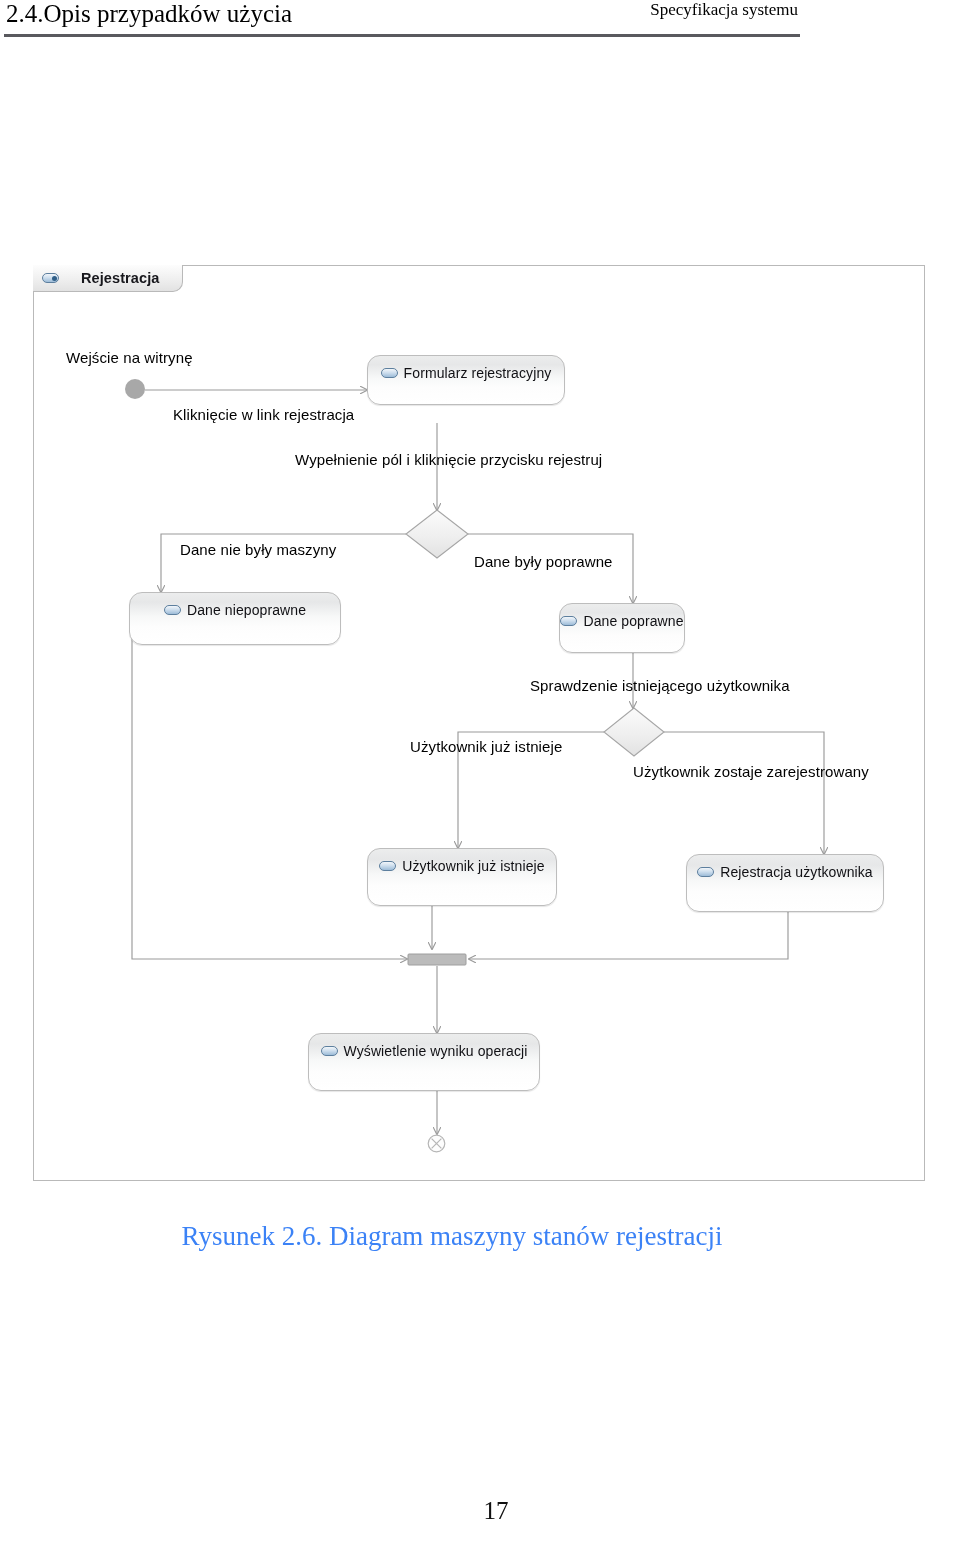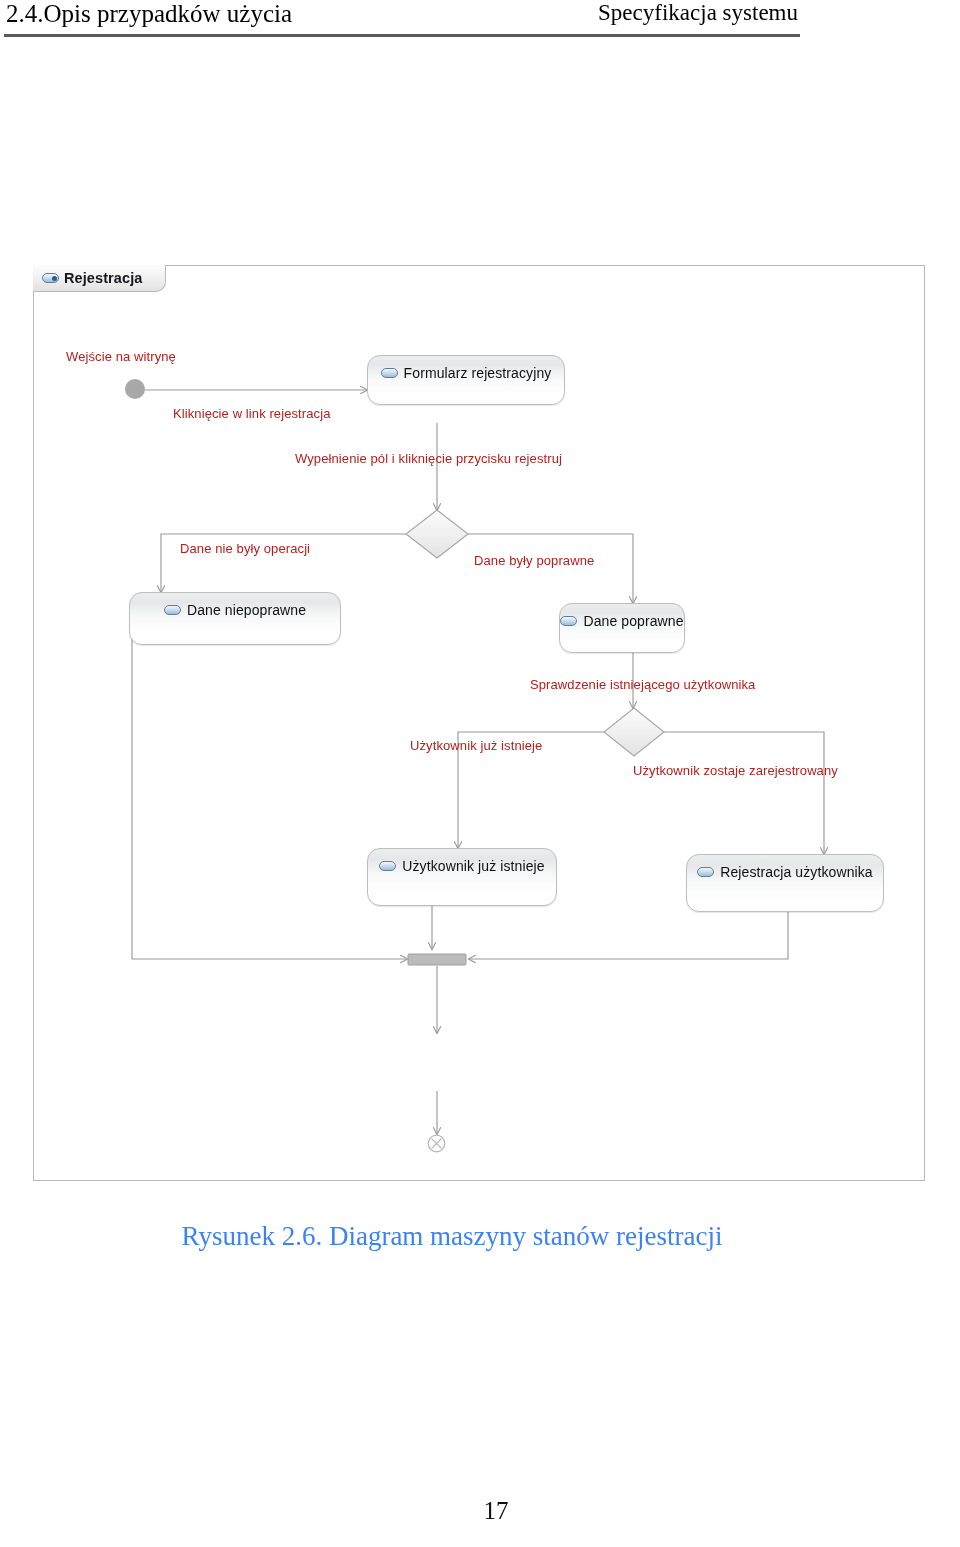--- a/index.html
+++ b/index.html
@@ -30,21 +30,21 @@
     top: 0px;
     font-size: 25px;
     letter-spacing: 0px;
     white-space: nowrap;
     font-family: "Liberation Serif", serif;
   }
   #page-header .hdr-right {
     position: absolute;
     right: 6px;
     top: 0px;
-    font-size: 23px;
+    font-size: 17px;
     white-space: nowrap;
     font-family: "Liberation Serif", serif;
   }
   #page-header .hdr-rule {
     position: absolute;
     left: 4px;
     right: 4px;
     top: 34px;
     height: 3px;
     background: #59595e;
@@ -78,21 +78,21 @@
 
   
   #diagram-tab {
     position: absolute;
     left: 0px;
     top: 0px;
     height: 27px;
     padding: 0 22px 0 9px;
     display: flex;
     align-items: center;
-    gap: 5px;
+    gap: 22px;
     background: linear-gradient(180deg, #fdfdfd 0%, #efefef 55%, #e2e2e2 100%);
     border: 1px solid #b9b9b9;
     border-top: none;
     border-left: none;
     box-sizing: border-box;
     border-bottom-right-radius: 10px;
   }
   #diagram-tab .tab-label {
     font-family: "Liberation Sans", sans-serif;
     font-size: 14.5px;
@@ -170,22 +170,22 @@
   #terminate-node {
     position: absolute;
     width: 19px;
     height: 19px;
   }
 
   
   .edge-label {
     position: absolute;
     font-family: "Liberation Sans", sans-serif;
-    font-size: 13px;
-    color: #b91c1c;
+    font-size: 15px;
+    color: #000000;
     white-space: nowrap;
     letter-spacing: 0.1px;
   }
 
   
   #figure-caption {
     position: absolute;
     left: 0;
     top: 1221px;
     width: 904px;
@@ -311,28 +311,34 @@
     </span>
   </div>
 
   <div class="state-node" style="left:653px; top:589px; width:198px; height:58px;">
     <span class="node-inner">
       <span class="sm-icon"></span>
       <span class="node-label">Rejestracja użytkownika</span>
     </span>
   </div>
 
+  <div class="state-node" style="left:275px; top:768px; width:232px; height:58px;">
+    <span class="node-inner">
+      <span class="sm-icon"></span>
+      <span class="node-label">Wyświetlenie wyniku operacji</span>
+    </span>
+  </div>
 
   <div class="edge-label" style="left:33px; top:84px;">Wejście na witrynę</div>
 
   <div class="edge-label" style="left:140px; top:106px;margin-top:35px;">Kliknięcie w link rejestracja</div>
 
   <div class="edge-label" style="left:262px; top:186px;">Wypełnienie pól i kliknięcie przycisku rejestruj</div>
 
-  <div class="edge-label" style="left:147px; top:276px;">Dane nie były operacji</div>
+  <div class="edge-label" style="left:147px; top:276px;">Dane nie były maszyny</div>
 
   <div class="edge-label" style="left:441px; top:288px;">Dane były poprawne</div>
 
   <div class="edge-label" style="left:497px; top:412px;">Sprawdzenie istniejącego użytkownika</div>
 
   <div class="edge-label" style="left:377px; top:473px;">Użytkownik już istnieje</div>
 
   <div class="edge-label" style="left:600px; top:498px;">Użytkownik zostaje zarejestrowany</div>
 </div>
 

